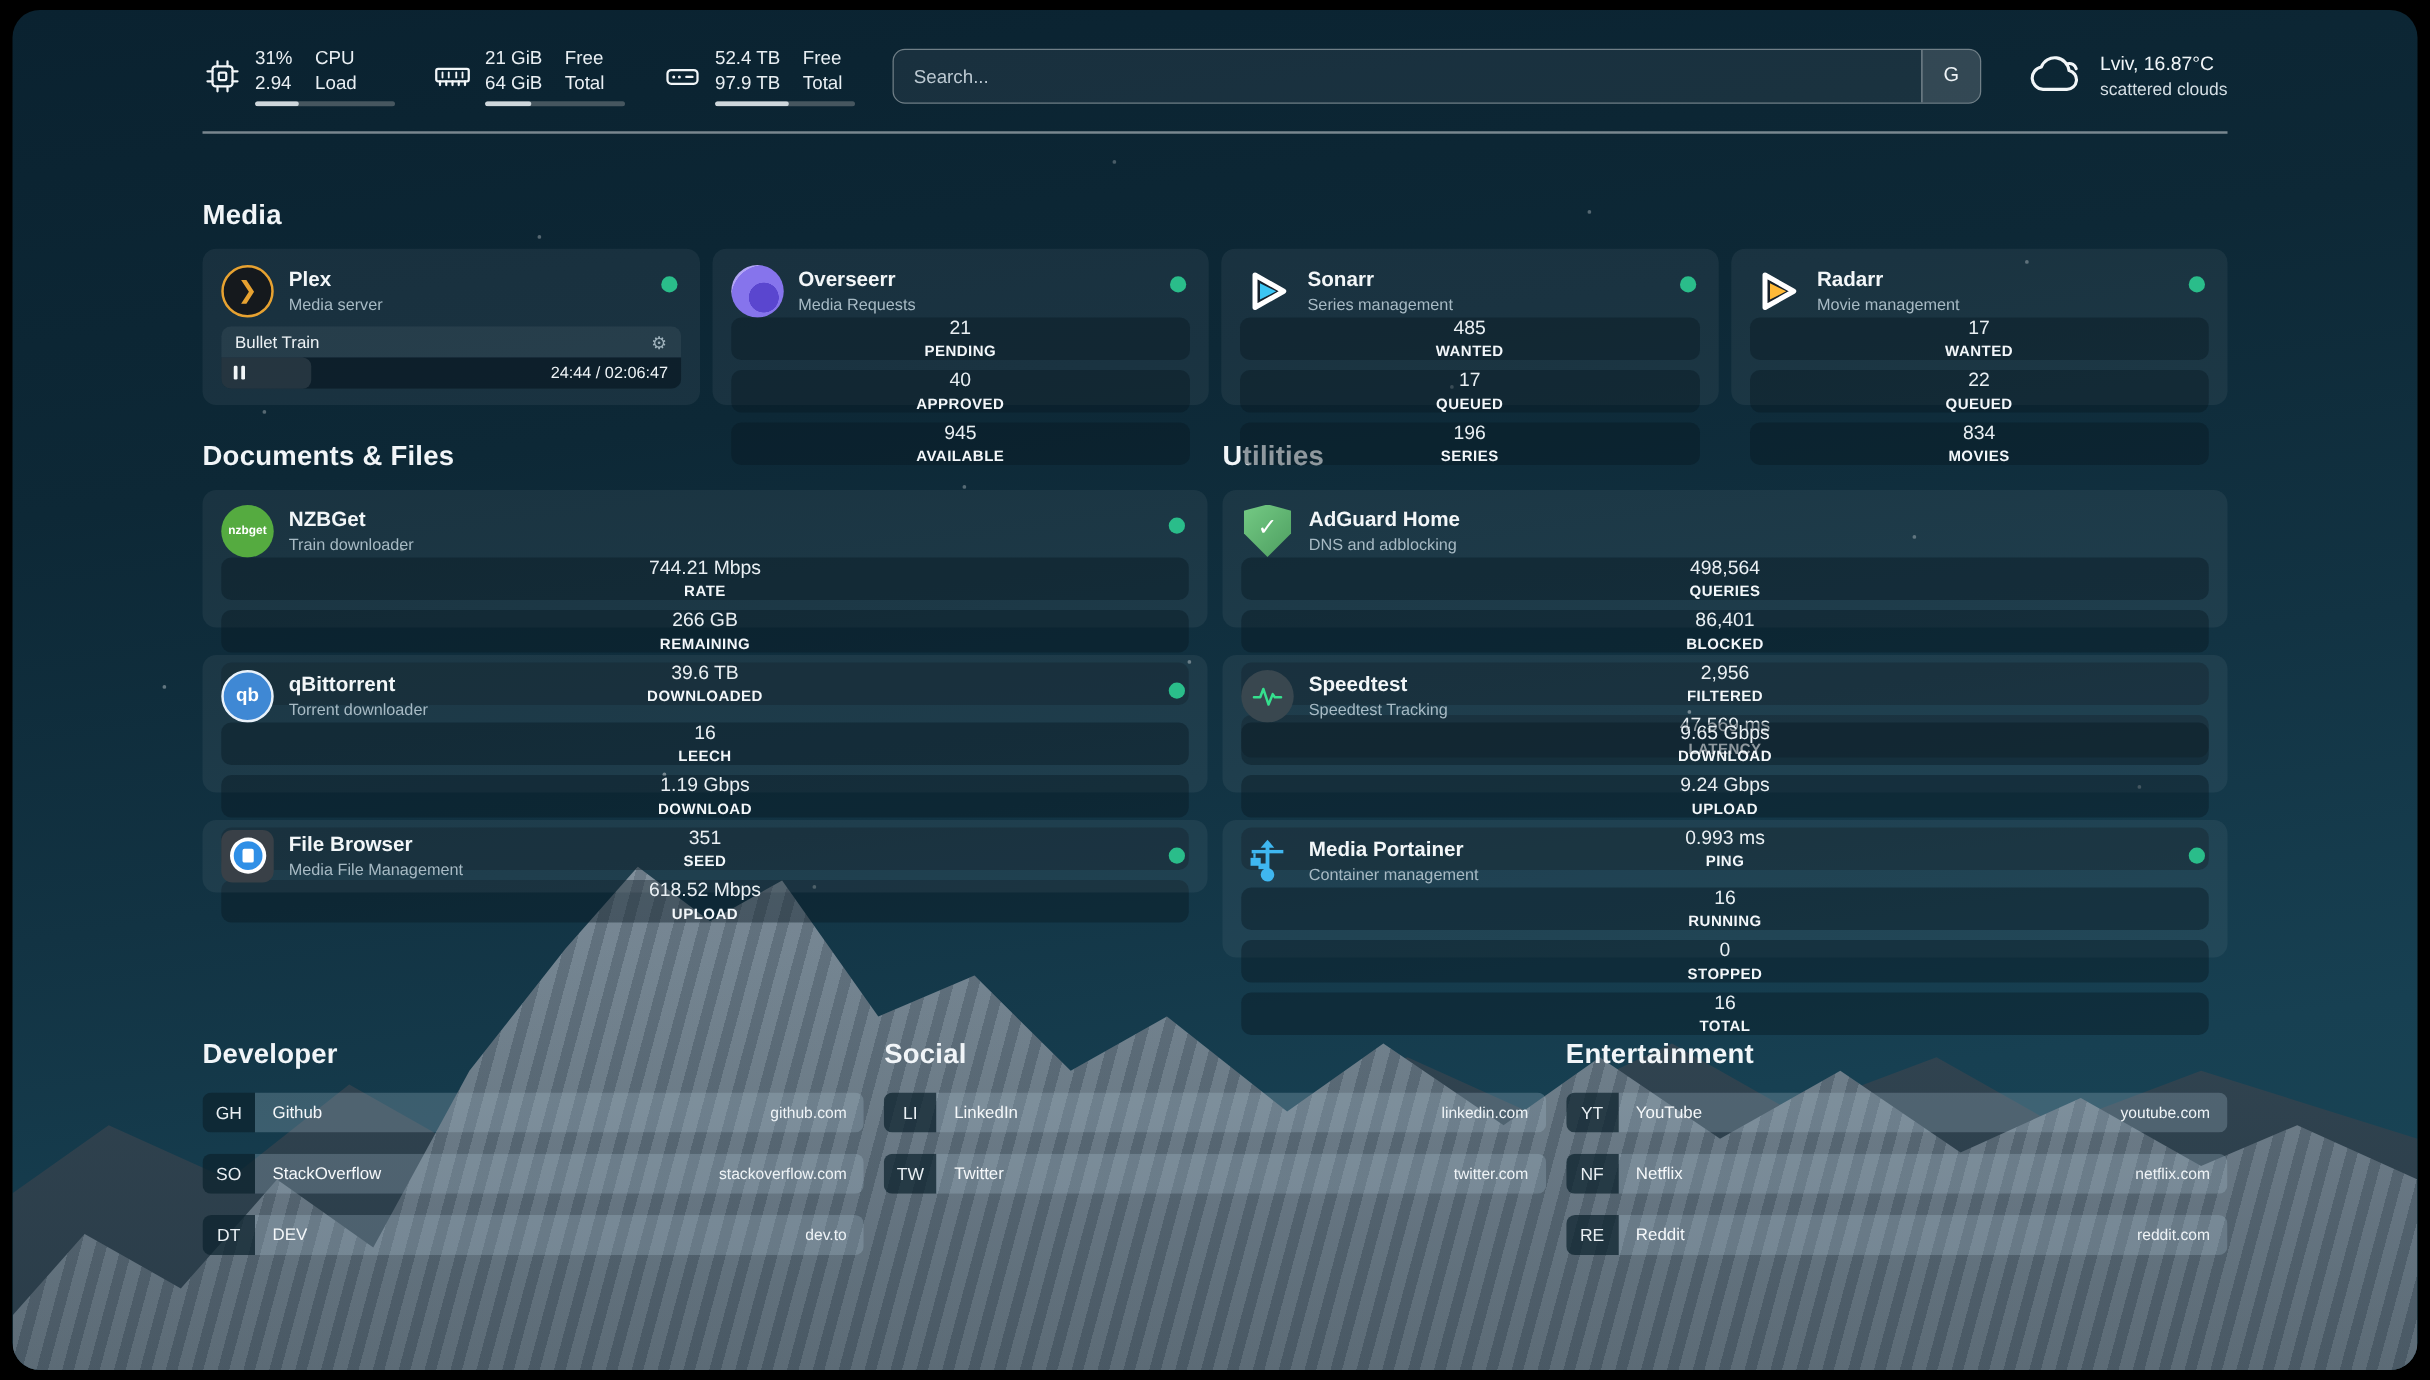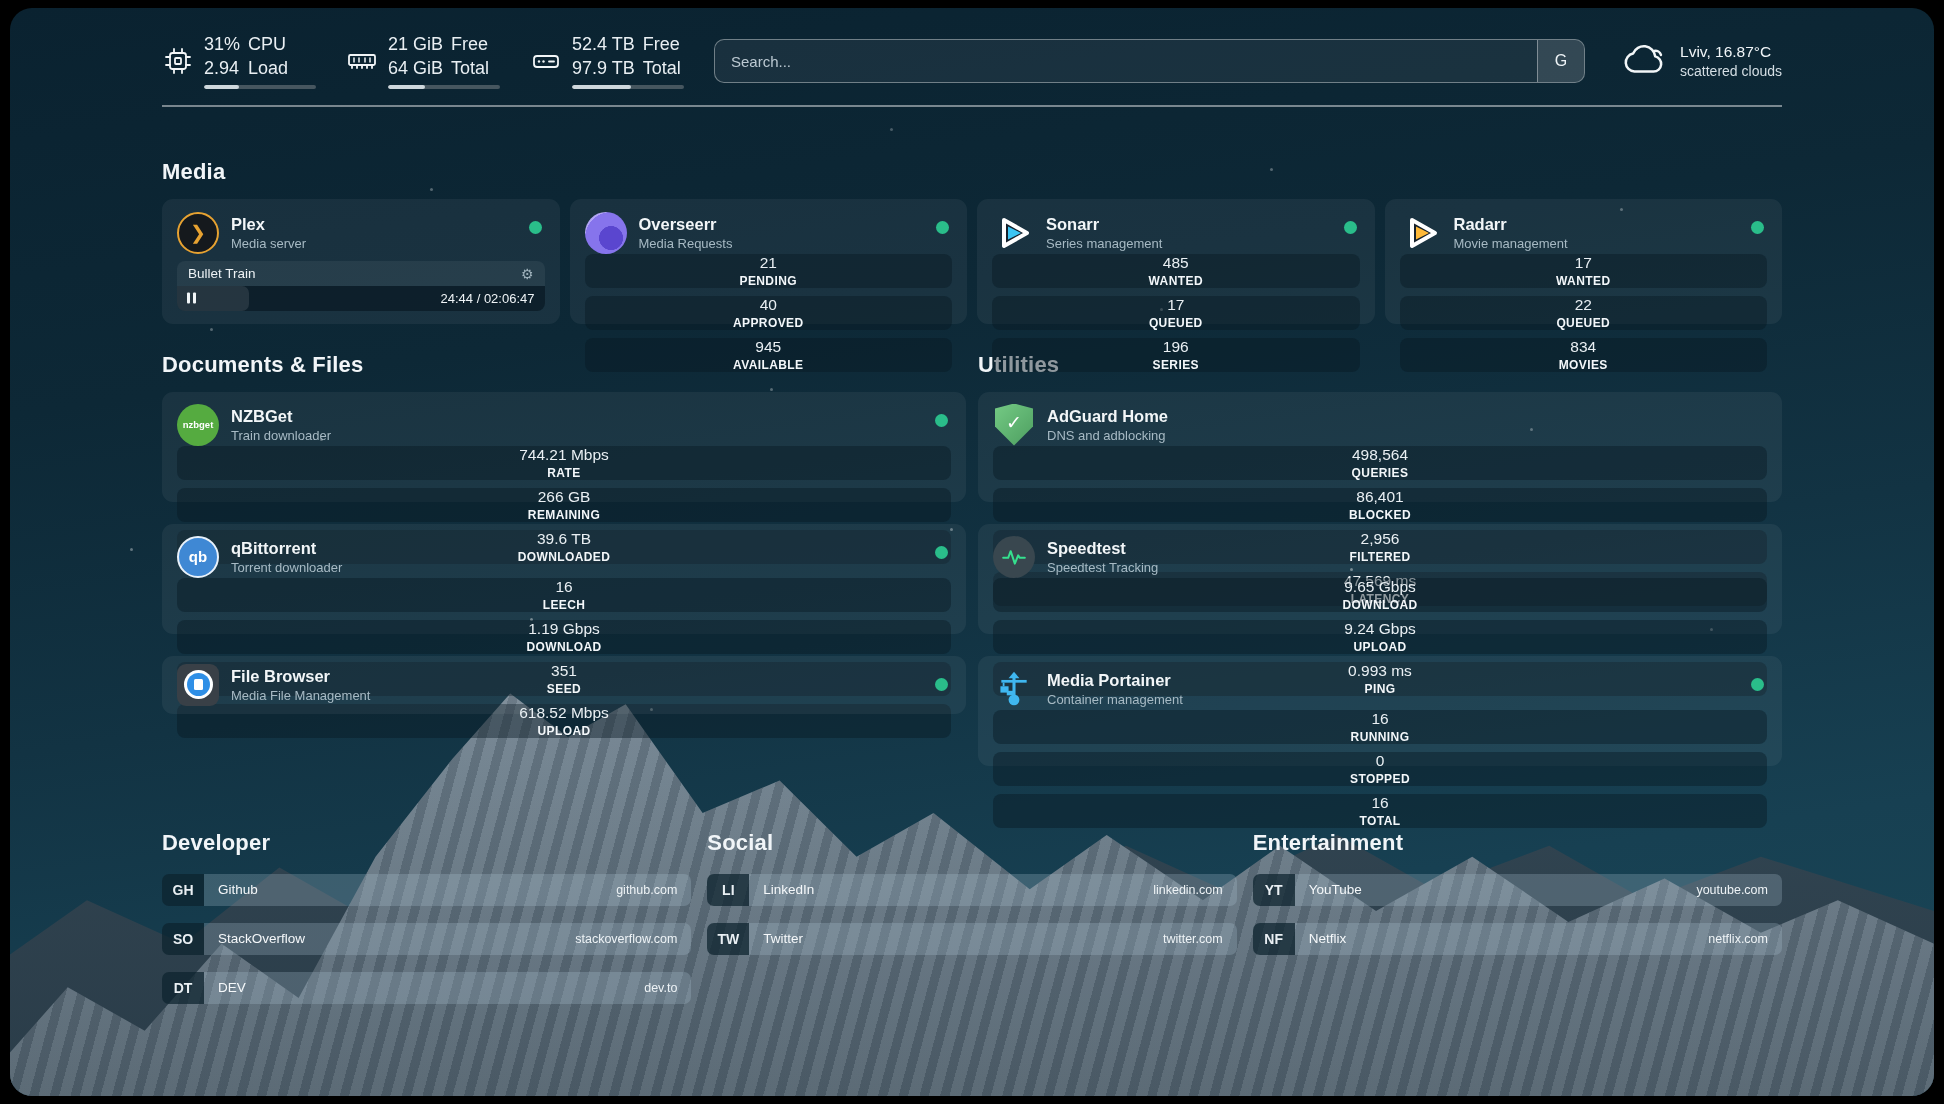--- a/index.html
+++ b/index.html
@@ -21,21 +21,21 @@
       1340px 560px rgba(255,255,255,.4),1520px 420px rgba(255,255,255,.3),1700px 620px rgba(255,255,255,.35),
       420px 180px rgba(255,255,255,.3),880px 120px rgba(255,255,255,.25),1260px 160px rgba(255,255,255,.3),
       640px 700px rgba(255,255,255,.4),200px 320px rgba(255,255,255,.3),1610px 200px rgba(255,255,255,.3);}
   
   .content{position:absolute;inset:0;padding:24px 152px 0;box-sizing:border-box;}
   .topbar{display:flex;align-items:center;height:58px;}
   .resources{display:flex;gap:30px;}
   .resource{display:flex;gap:10px;align-items:center;}
   .res-icon{width:32px;height:32px;flex:none;}
   .res-body{display:flex;flex-direction:column;min-width:112px;}
-  .res-cols{display:flex;gap:8px;font-size:18px;line-height:1.3;color:#e9eff3;}
+  .res-cols{display:flex;gap:18px;font-size:15px;line-height:1.3;color:#e9eff3;}
   .res-col{display:flex;flex-direction:column;}
   .res-bar{margin-top:5px;height:4px;border-radius:2px;background:#46565f;overflow:hidden;}
   .res-fill{height:100%;background:#ced7dc;border-radius:2px;}
   .search{flex:1;margin:0 36px 0 30px;height:42px;border:1.5px solid rgba(255,255,255,.38);border-radius:10px;
           background:rgba(255,255,255,.06);display:flex;overflow:hidden;align-items:stretch;}
   .search-text{flex:1;padding:0 16px;display:flex;align-items:center;color:#bcc9d2;font-size:15px;}
   .g-btn{width:46px;border-left:1.5px solid rgba(255,255,255,.38);background:rgba(255,255,255,.11);
          display:flex;align-items:center;justify-content:center;font-size:16px;color:#eef3f6;}
   .weather{display:flex;gap:13px;align-items:center;}
   .weather-main{font-size:15.5px;color:#f0f5f8;}
@@ -71,21 +71,21 @@
   .player-time{position:absolute;right:10px;top:50%;transform:translateY(-50%);font-size:13px;font-weight:400;color:#eef3f6;}
   
   .mid-grid{display:grid;grid-template-columns:1fr 1fr;gap:12px;}
   .col{display:flex;flex-direction:column;gap:22px;}
   .mid-title{margin:28px 0 -8px;}
   
   .links-grid{display:grid;grid-template-columns:repeat(3,1fr);gap:16px;margin-top:0;}
   .links-title{margin:64px 0 18px;}
   .link-list{display:flex;flex-direction:column;gap:17px;}
   .link-row{display:flex;height:32px;border-radius:7px;overflow:hidden;}
-  .link-badge{width:42px;background:rgba(13,34,46,.72);color:#e9eff3;font-size:14px;font-weight:700;
+  .link-badge{width:42px;background:rgba(13,34,46,.72);color:#e9eff3;font-size:14px;font-weight:400;
               display:flex;align-items:center;justify-content:center;flex:none;}
   .link-main{flex:1;background:rgba(173,196,213,.26);display:flex;justify-content:space-between;align-items:center;padding:0 14px;}
   .link-name{font-size:13.5px;font-weight:500;color:#f5f8fa;}
   .link-url{font-size:12.5px;color:#eef3f6;}
   
   .ic-plex{border-radius:50%;background:#15191d;border:2.5px solid #e7a231;box-sizing:border-box;}
   .ic-plex span{color:#e7a231;font-size:19px;font-weight:800;}
   .ic-overseerr{border-radius:50%;background:radial-gradient(circle at 62% 62%,#5a46cf 0 32%,#8674ec 33% 70%,#b2a5f6 71% 100%);}
   .ic-nzbget{border-radius:50%;background:#55ab40;}
   .ic-nzbget span{color:#fff;font-size:9.5px;font-weight:700;}
@@ -557,18 +557,25 @@
               <span class="link-url">youtube.com</span>
             </div>
           </div>
           <div class="link-row">
             <div class="link-badge">NF</div>
             <div class="link-main">
               <span class="link-name">Netflix</span>
               <span class="link-url">netflix.com</span>
             </div>
           </div>
+          <div class="link-row">
+            <div class="link-badge">RE</div>
+            <div class="link-main">
+              <span class="link-name">Reddit</span>
+              <span class="link-url">reddit.com</span>
+            </div>
+          </div>
         </div>
       </div>
     </div>
 
   </div>
 </div>
 
 </body></html>

